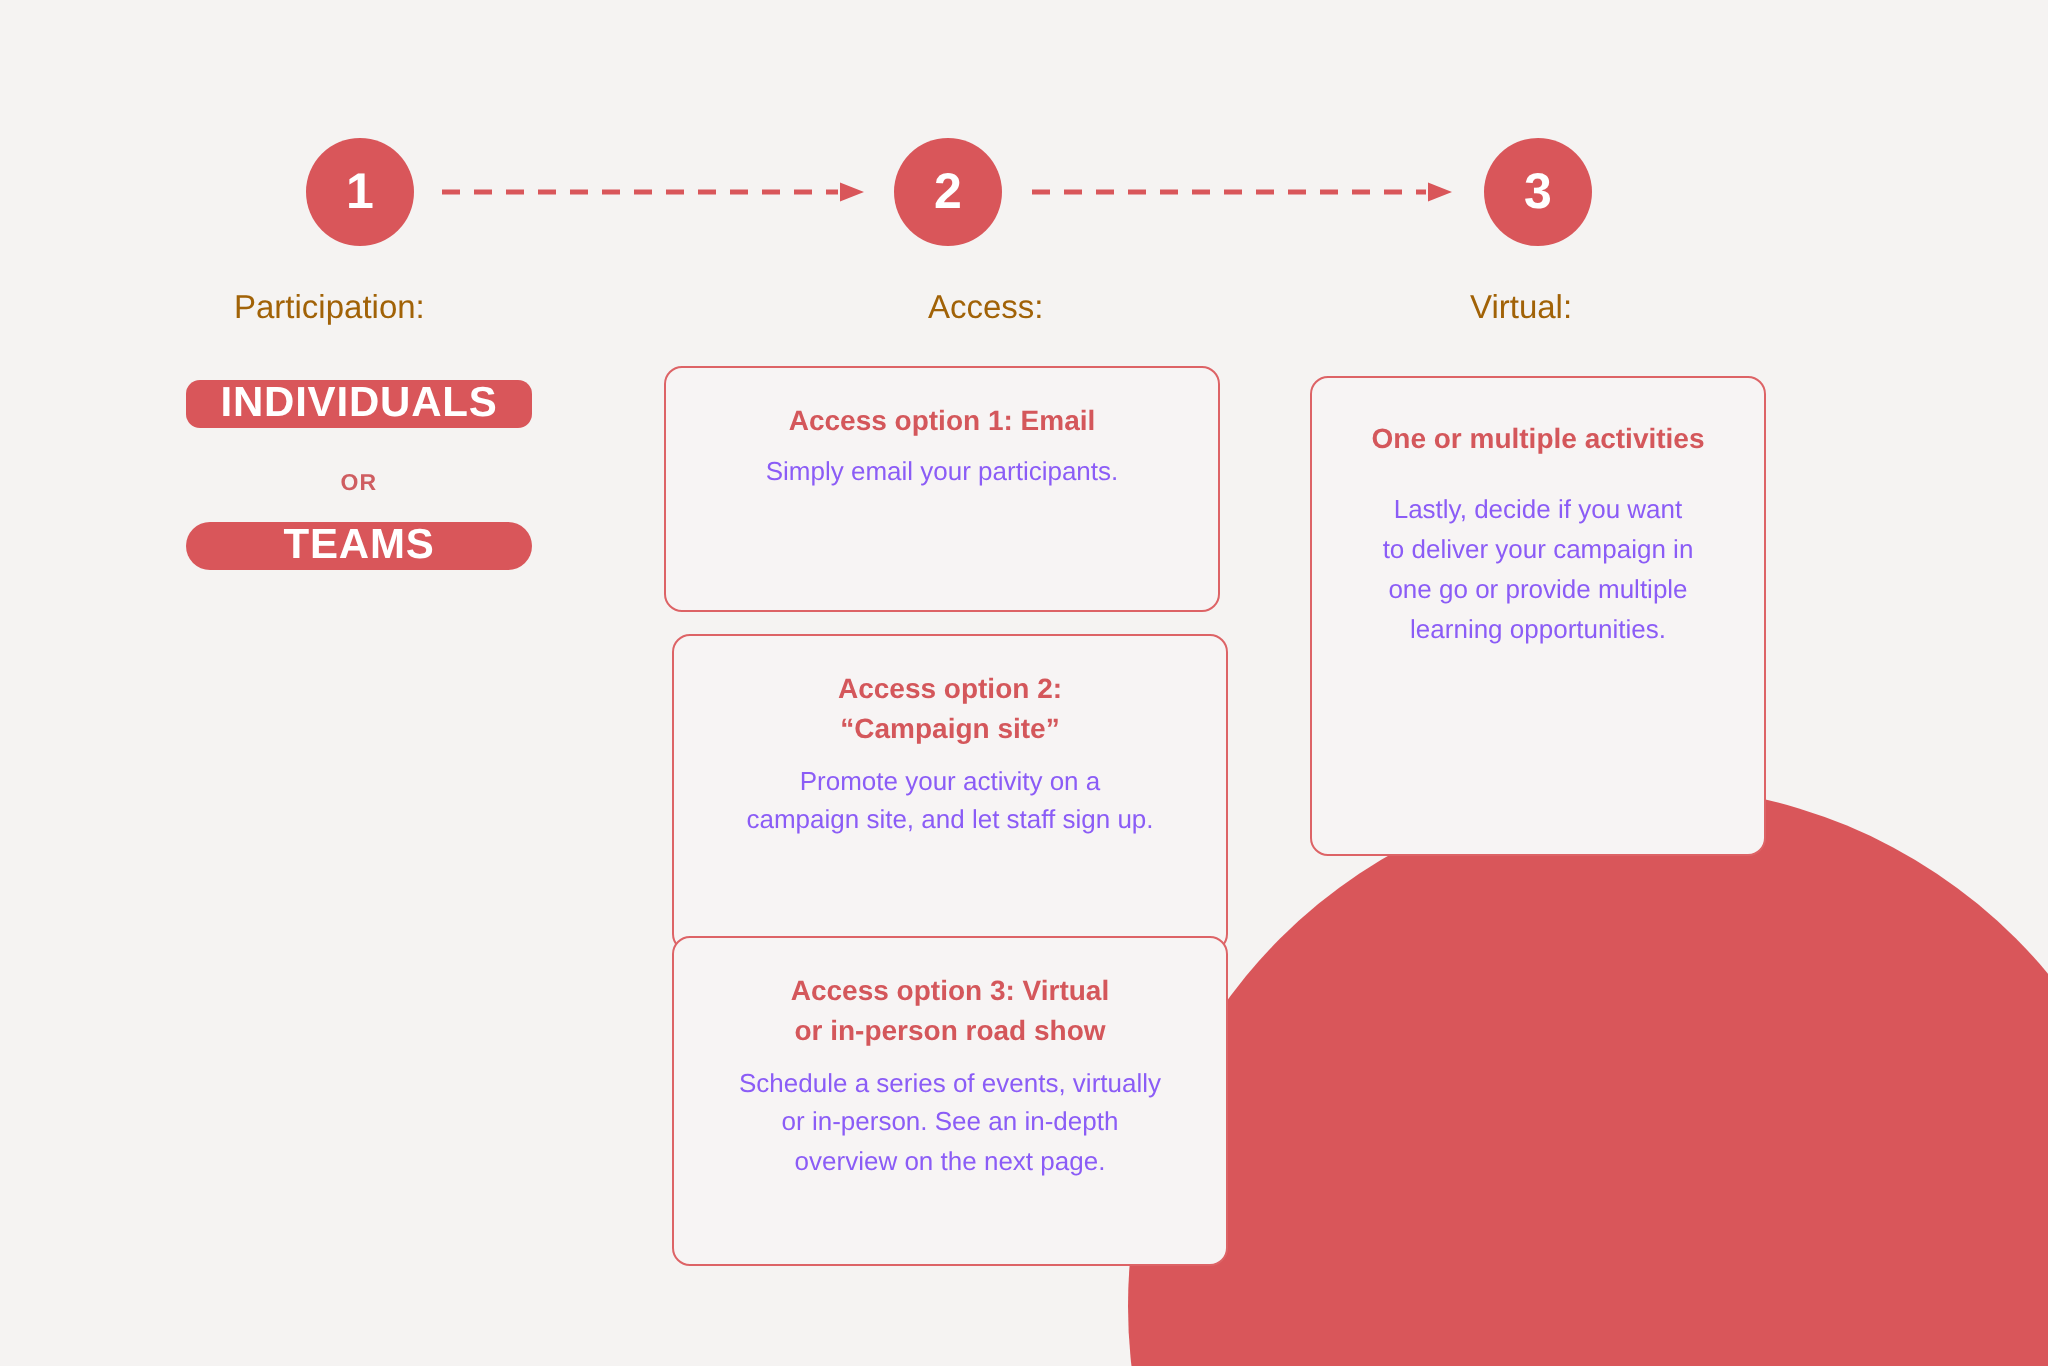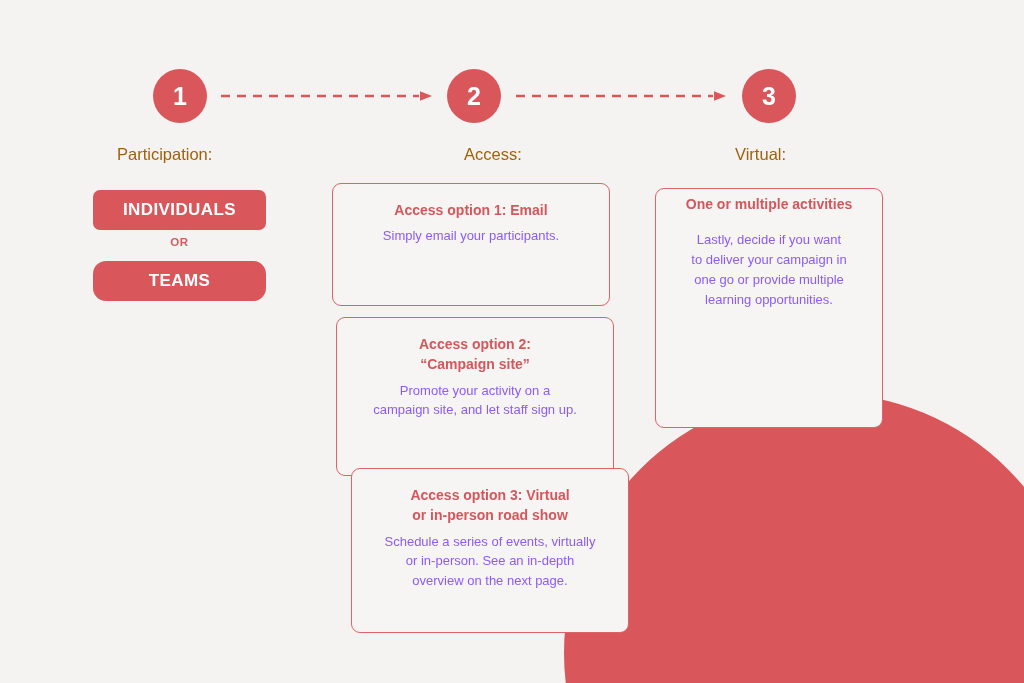--- a/index.html
+++ b/index.html
@@ -80,25 +80,25 @@
   }
   .head-1 { left: 117px; top: 145px; }
   .head-2 { left: 464px; top: 145px; }
   .head-3 { left: 735px; top: 145px; }
 
   
   .pill {
     position: absolute;
     left: 93px;
     width: 173px;
-    height: 40px;
+    height: 24px;
     background: #d9565a;
     border-radius: 7px;
     color: #ffffff;
-    font-size: 17px;
+    font-size: 21px;
     font-weight: bold;
     letter-spacing: 0.4px;
     display: flex;
     align-items: center;
     justify-content: center;
     z-index: 2;
   }
   .pill-individuals { top: 190px; }
   .pill-teams { top: 261px; border-radius: 13px; }
 
@@ -137,22 +137,22 @@
   .card-body {
     font-size: 13px;
     color: #8b5cf6;
     line-height: 1.52;
     margin: 0;
     white-space: pre-line;
   }
 
   .card-email   { left: 332px; top: 183px; width: 278px; height: 123px; }
   .card-site    { left: 336px; top: 317px; width: 278px; height: 159px; }
-  .card-road    { left: 351px; top: 468px; width: 278px; height: 165px; }
-  .card-format  { left: 655px; top: 188px; width: 228px; height: 240px; padding-top: 5px; }
+  .card-road    { left: 336px; top: 468px; width: 278px; height: 165px; }
+  .card-format  { left: 655px; top: 188px; width: 228px; height: 240px; padding-top: 20px; }
 
   .card-format .card-title { margin-bottom: 16px; }
 </style>
 </head>
 <body>
 
 <div id="canvas">
 
   <div class="corner-arc"></div>
 

